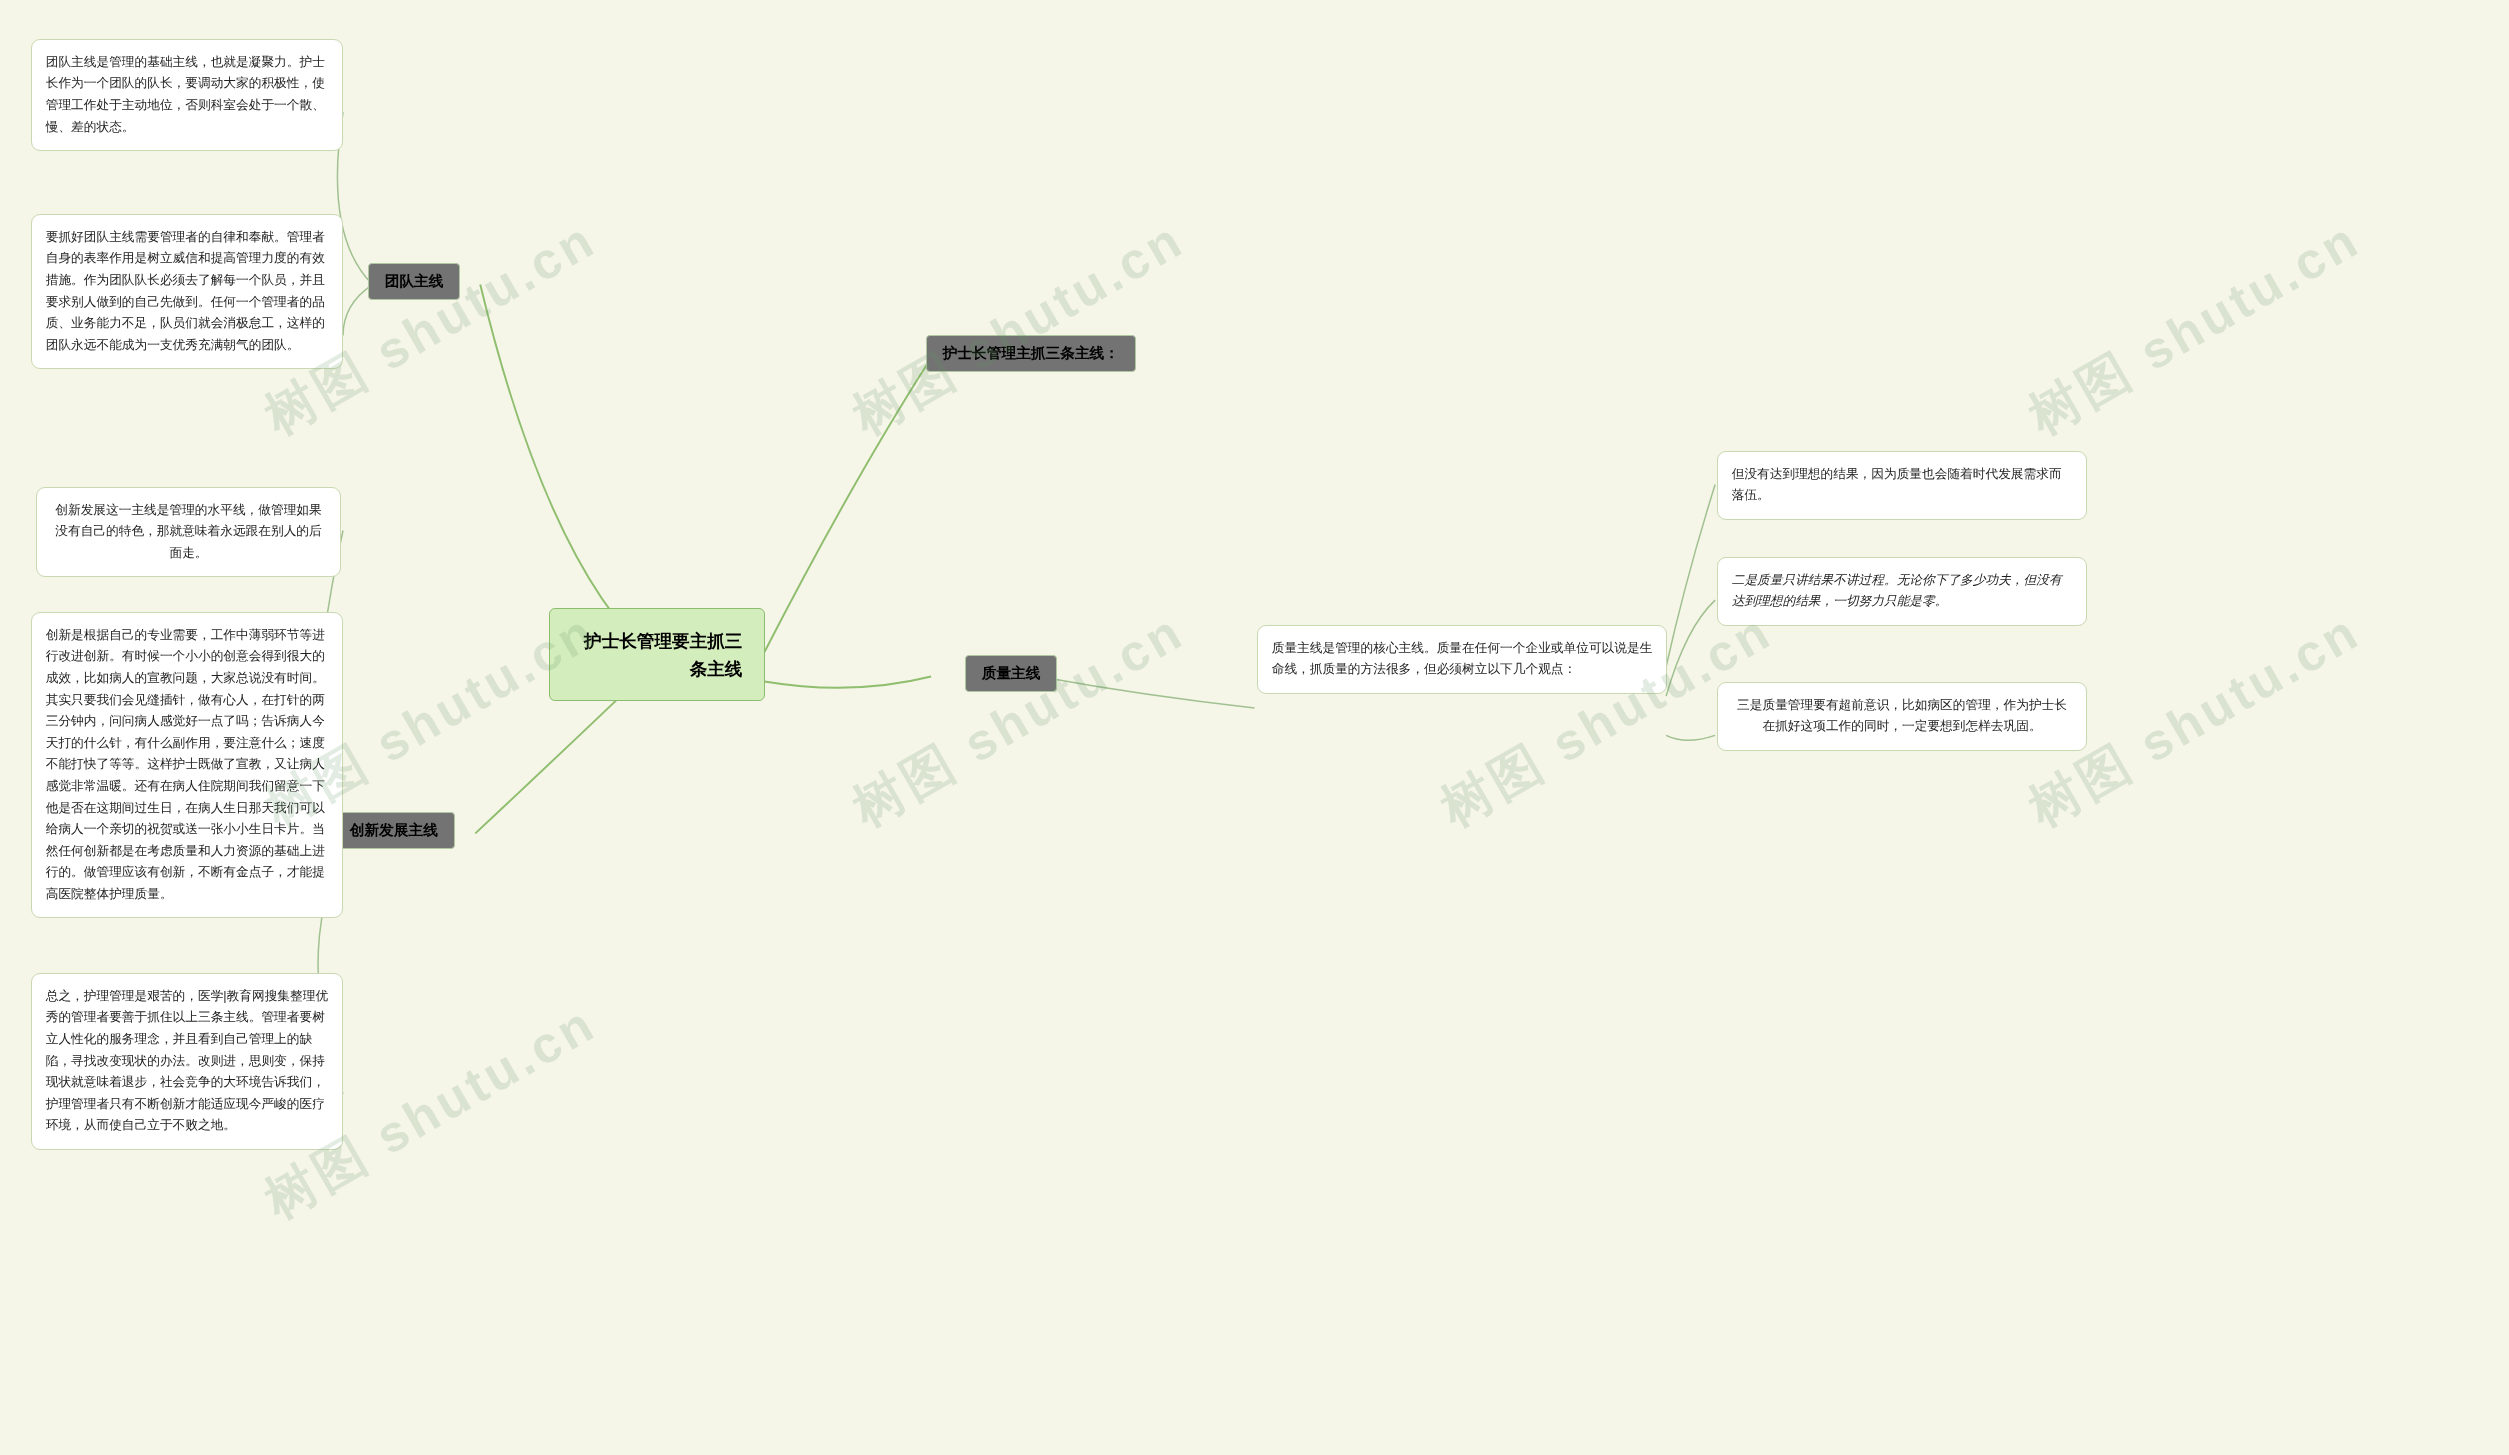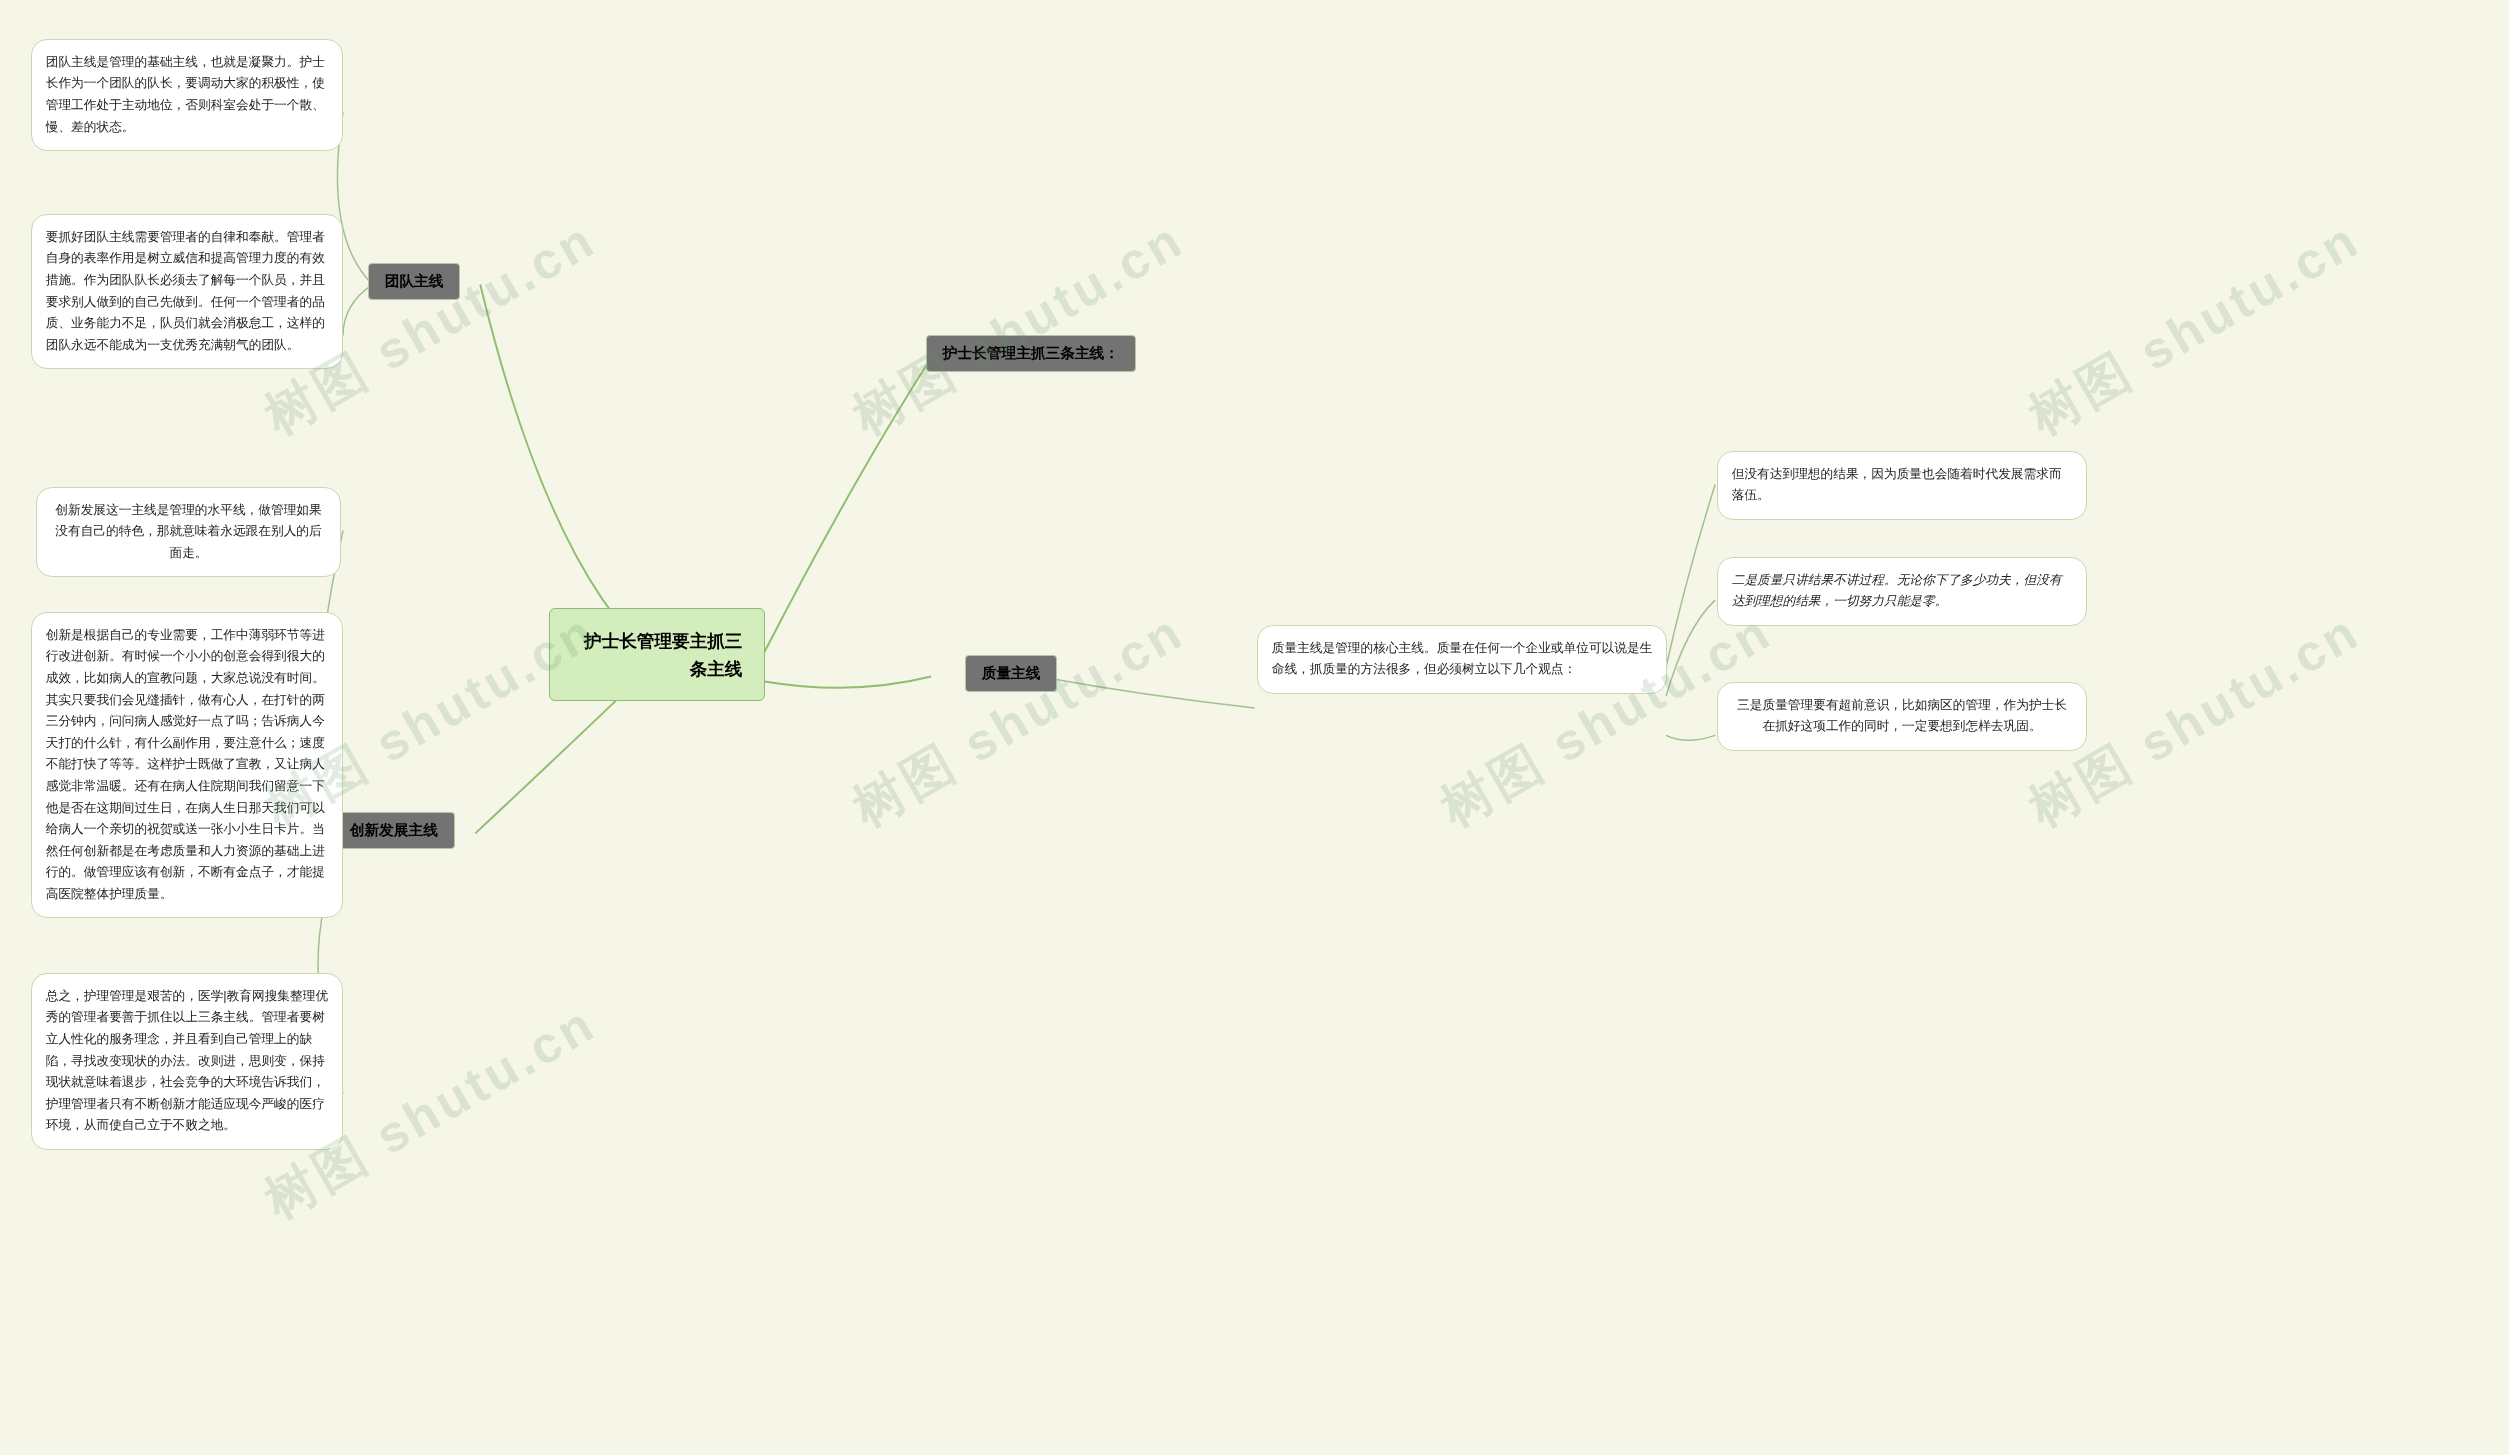--- a/index.html
+++ b/index.html
@@ -56,21 +56,21 @@
       font-size: 14.7px;
       font-weight: bold;
       white-space: nowrap;
     }
 
     
     .leaf-box {
       position: absolute;
       background: #fff;
       border: 1px solid #c8d8b0;
-      border-radius: 16px;
+      border-radius: 9px;
       padding: 11.8px 13.7px;
       font-size: 12.7px;
       line-height: 1.7;
       color: #222;
     }
 
     
     .connector-layer {
       position: absolute;
       top: 0; left: 0;

